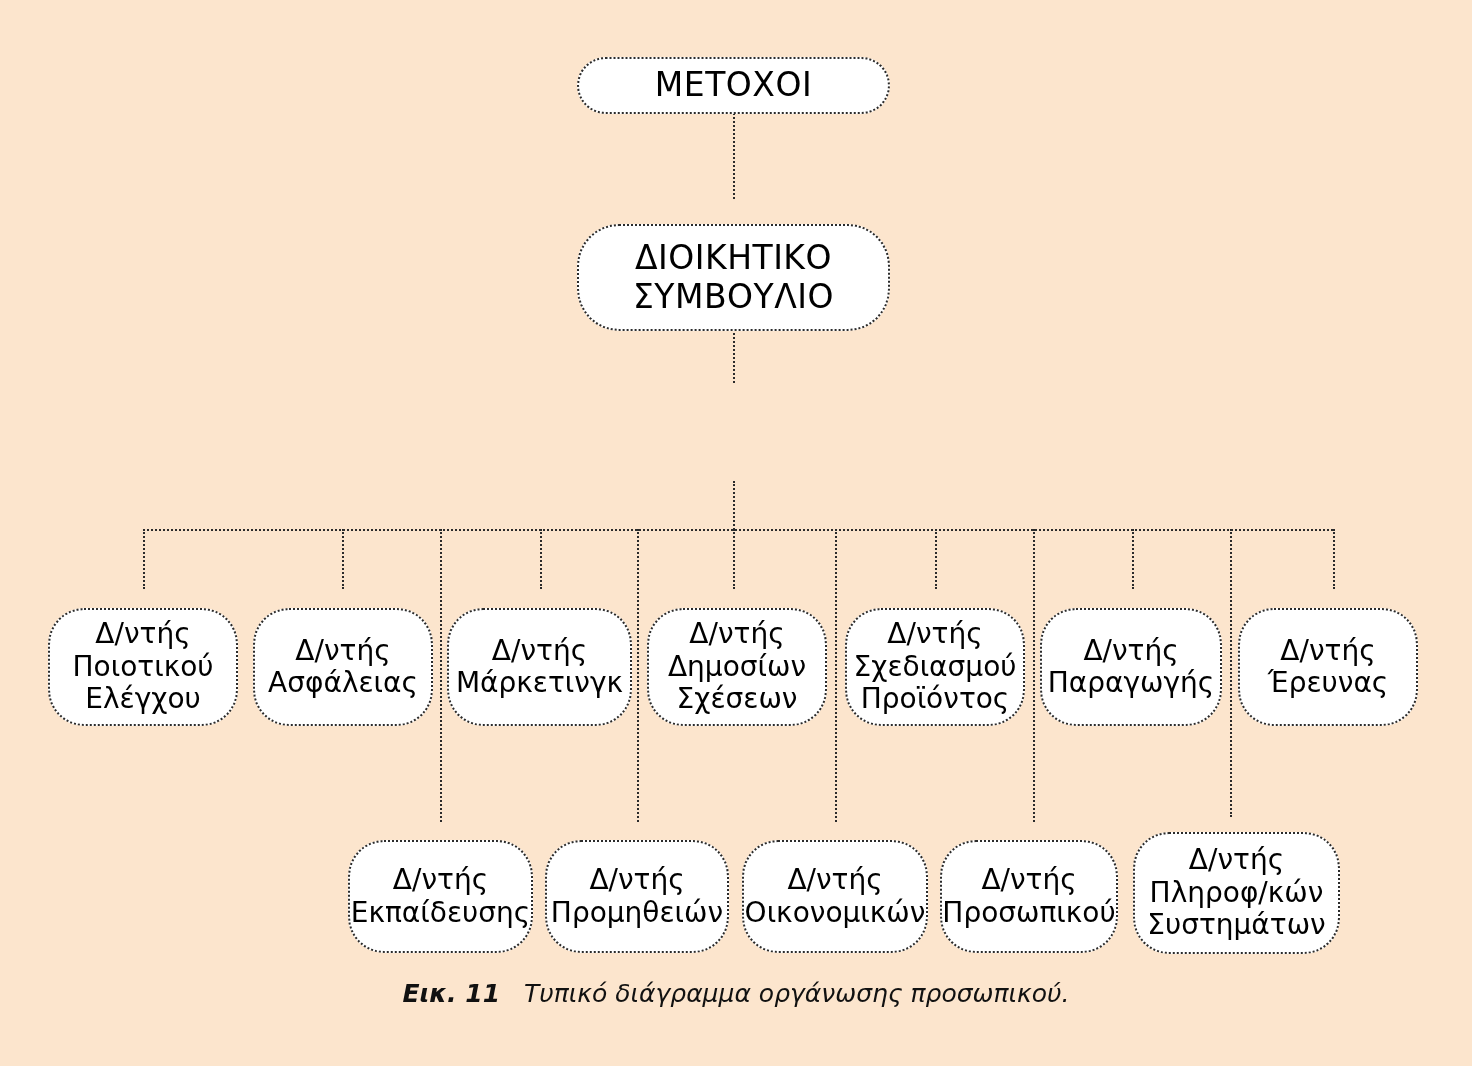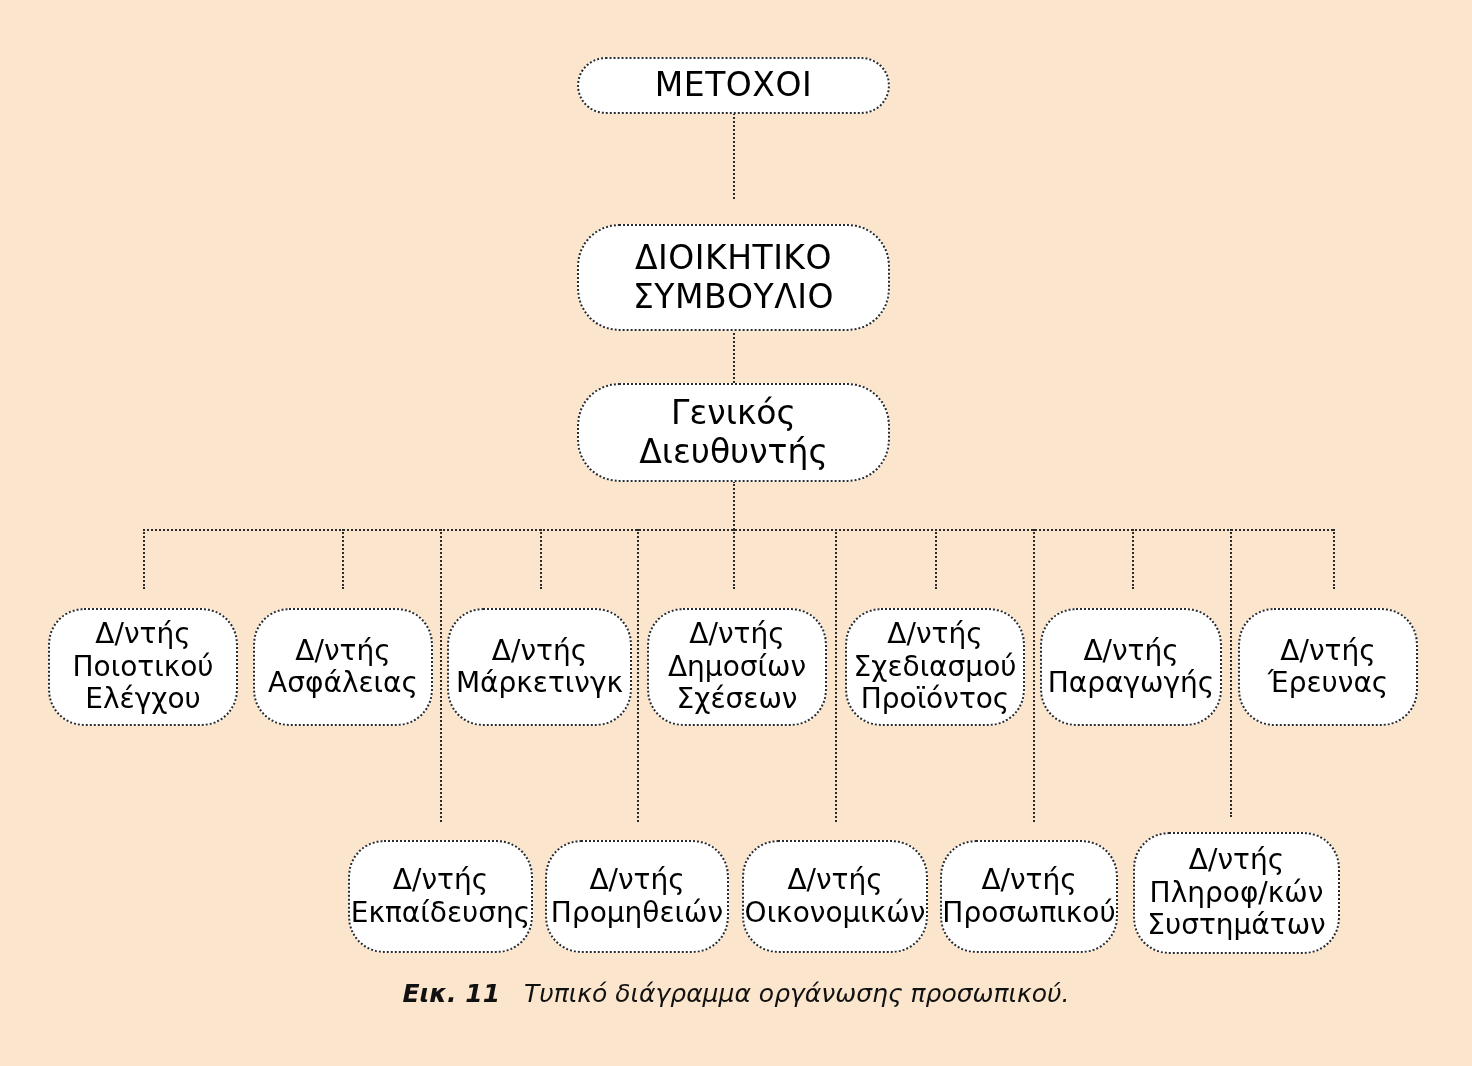--- a/index.html
+++ b/index.html
@@ -118,22 +118,20 @@
   <div class="v-line" style="left:637px; top:529px; height:293px;"></div>
   <div class="v-line" style="left:835px; top:529px; height:293px;"></div>
   <div class="v-line" style="left:1033px; top:529px; height:293px;"></div>
   <div class="v-line" style="left:1230px; top:529px; height:288px;"></div>
 
   <div class="node root-1" style="left:577px; top:57px; width:313px; height:57px;">ΜΕΤΟΧΟΙ</div>
 
   <div class="node root-2" style="left:577px; top:199px; width:313px; height:107px;margin-top:25px;">ΔΙΟΙΚΗΤΙΚΟ
 ΣΥΜΒΟΥΛΙΟ</div>
 
-  <div class="node root-3" style="left:577px; top:383px; width:313px; height:99px;">Γενικός
-Διευθυντής</div>
 
   <div class="node dept" style="left:48px; top:588px; width:190px; height:118px;">Δ/ντής
 Ποιοτικού
 Ελέγχου</div>
   <div class="node dept" style="left:253px; top:588px; width:180px; height:118px;">Δ/ντής
 Ασφάλειας</div>
   <div class="node dept" style="left:447px; top:588px; width:185px; height:118px;">Δ/ντής
 Μάρκετινγκ</div>
   <div class="node dept" style="left:647px; top:588px; width:180px; height:118px;">Δ/ντής
 Δημοσίων

